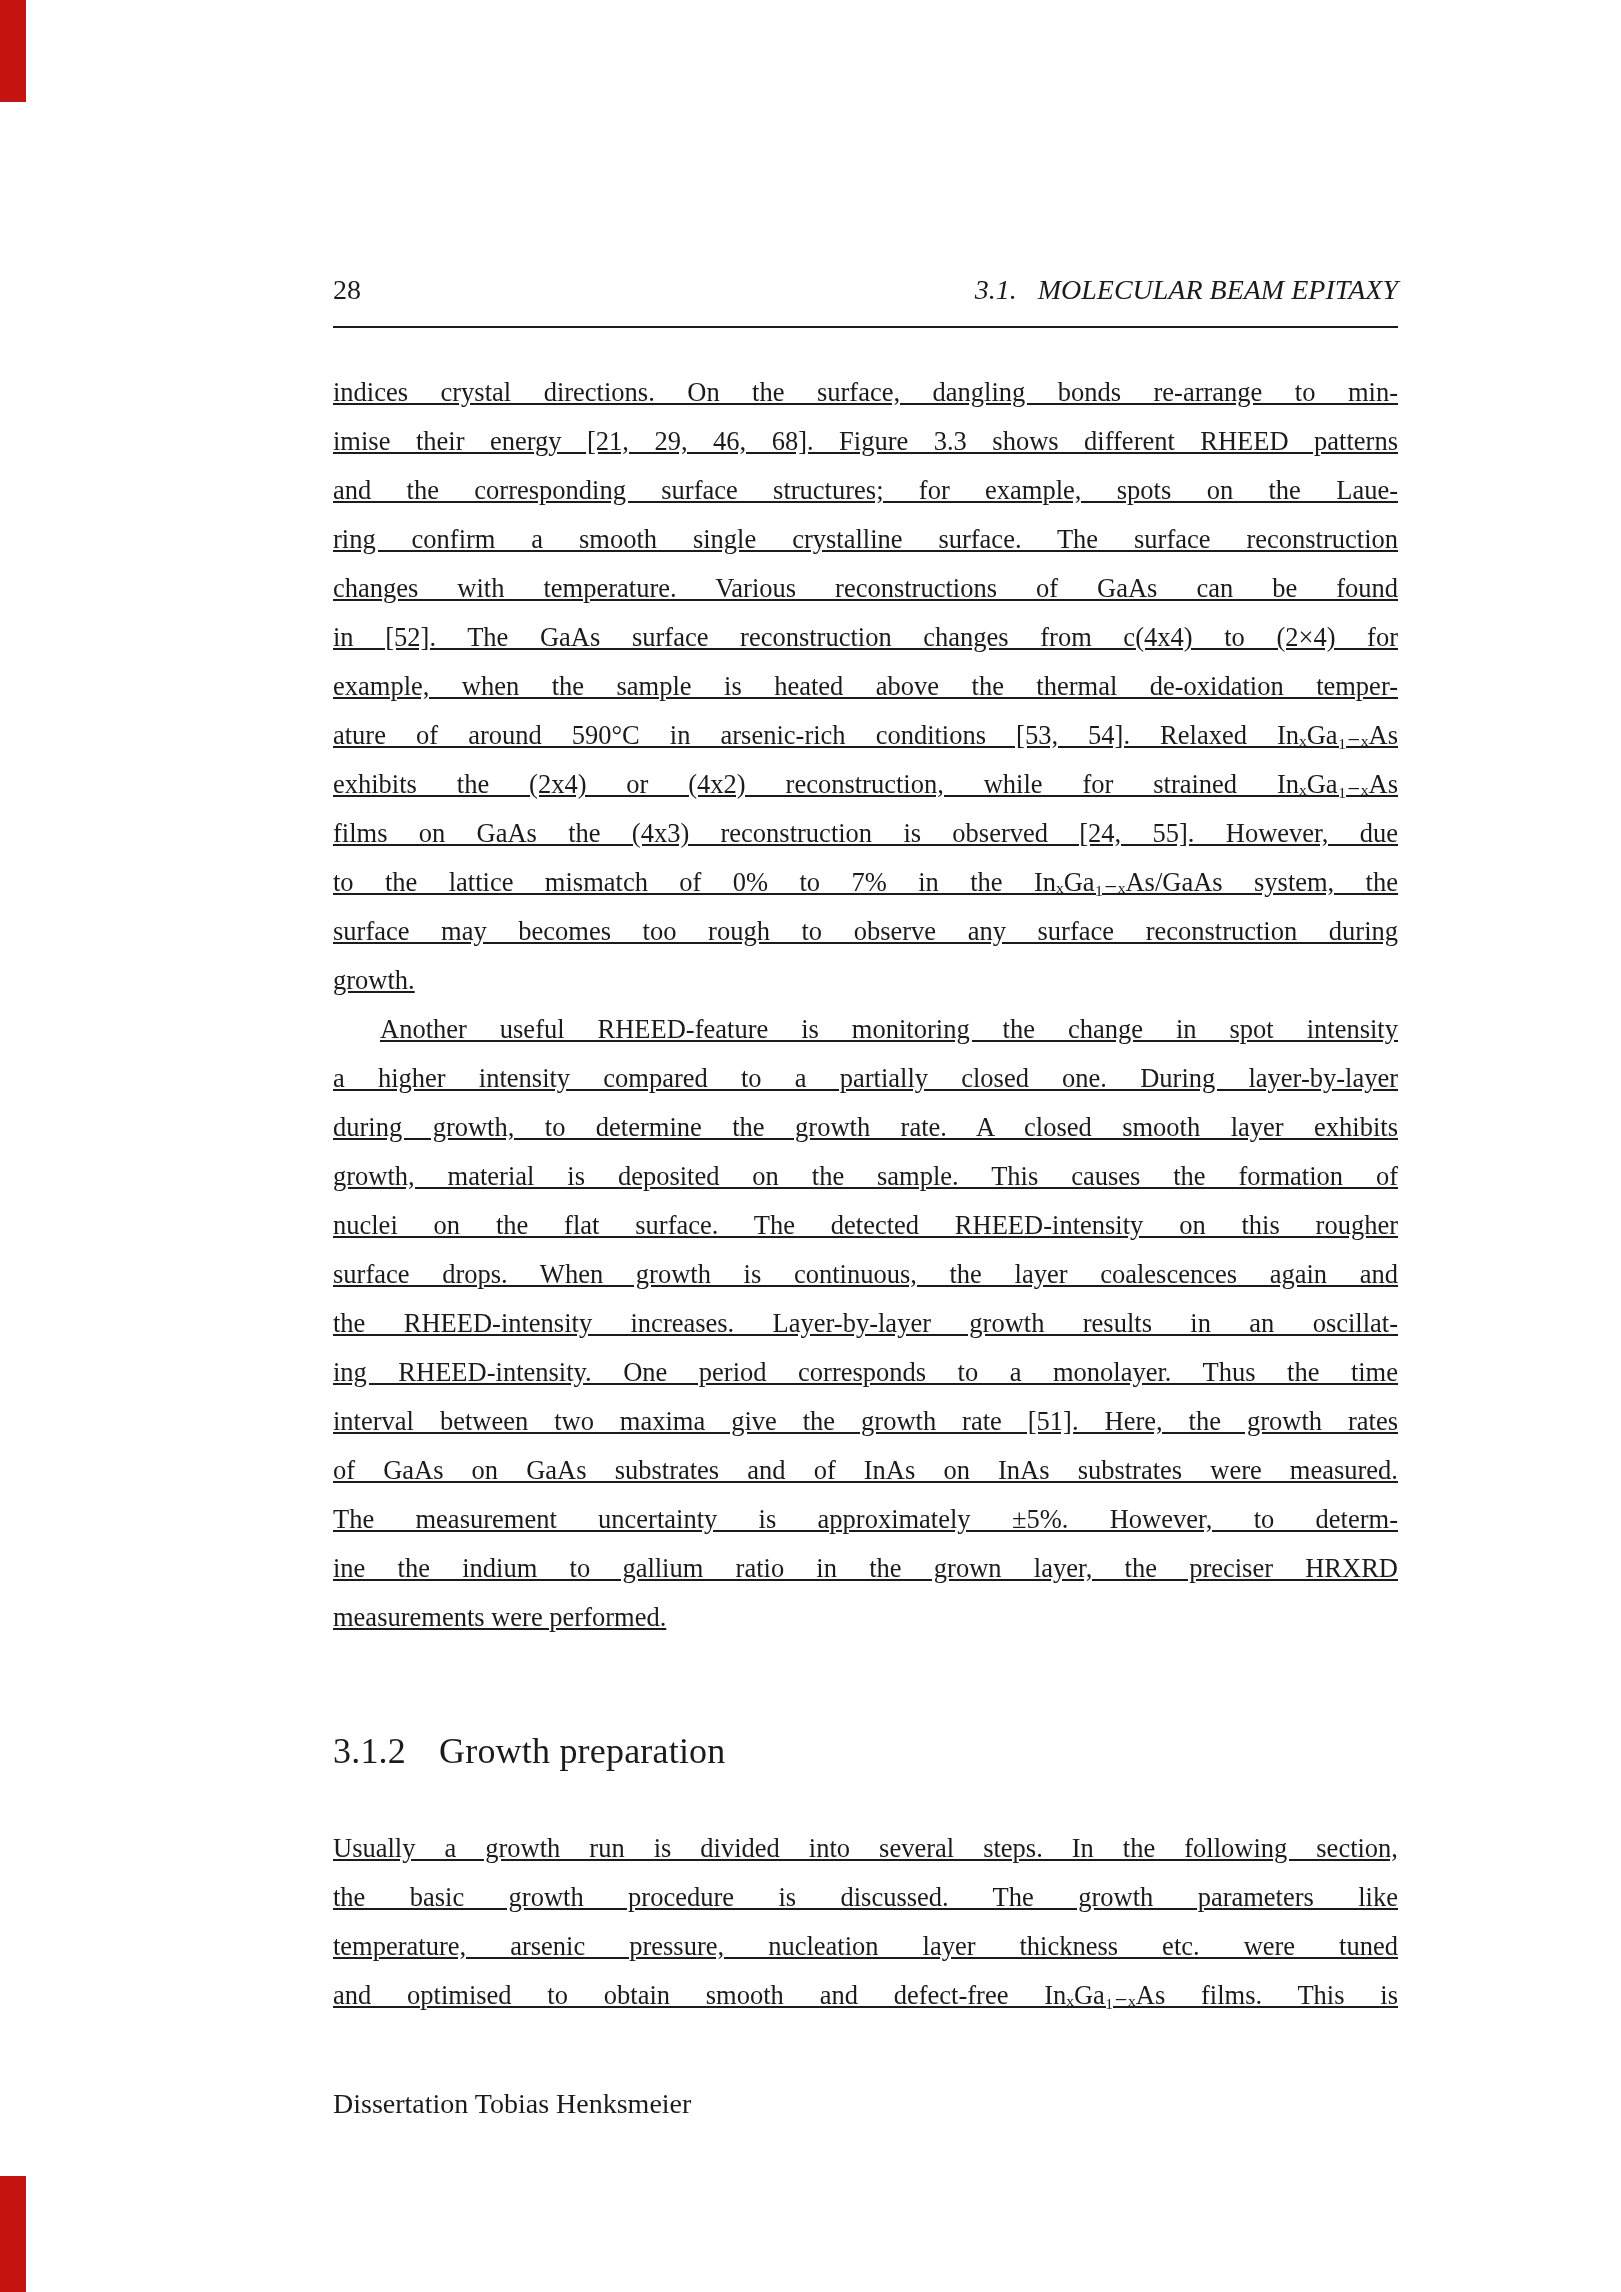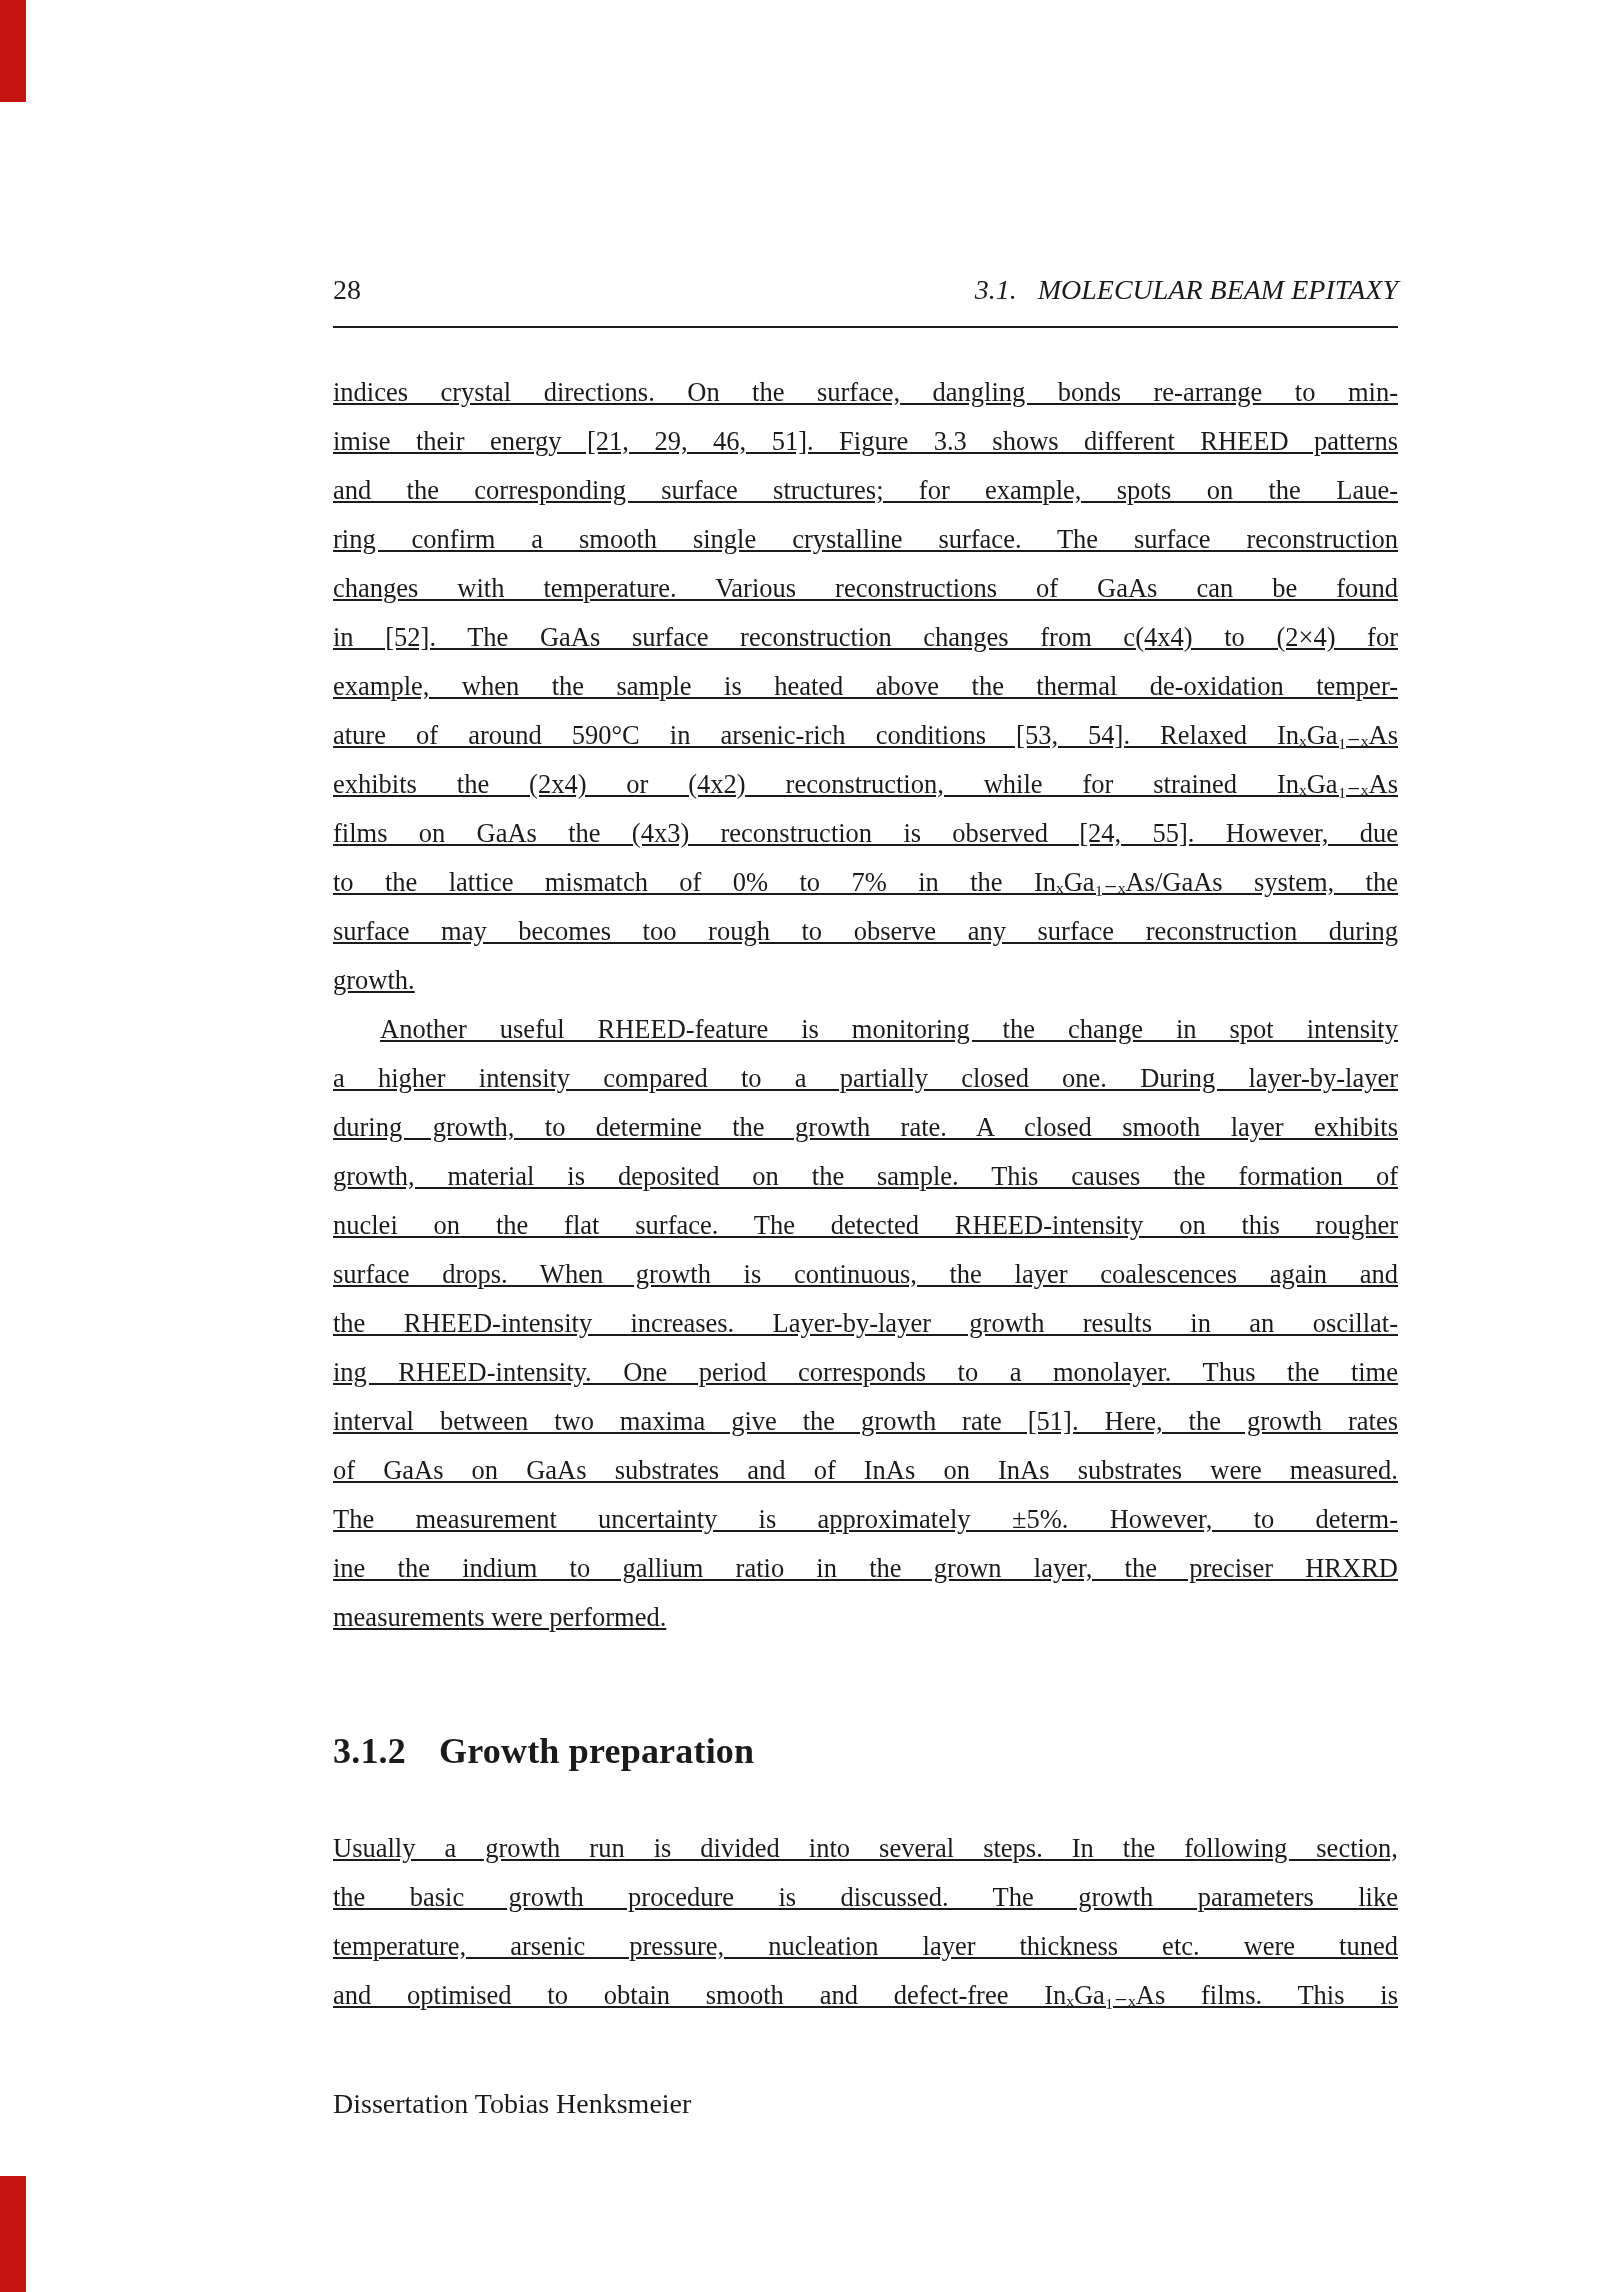--- a/index.html
+++ b/index.html
@@ -72,21 +72,21 @@
   #p1 { top: 336px; }
   #p2 { top: 973px; }
   #p2 .line.first { text-indent: 47px; }
   #p3 { top: 1792px; }
   .section-heading {
     position: absolute;
     top: 1698px;
     left: 0;
     margin: 0;
     font-size: 36px;
-    font-weight: bold;
+    font-weight: normal;
     letter-spacing: 0.2px;
   }
   .section-number { margin-right: 33px; }
   .page-footer {
     position: absolute;
     top: 2056px;
     right: 0;
     left: 0;
     text-align: left;
     font-size: 28px;
@@ -105,21 +105,21 @@
     <header class="page-header">
       <span>28</span>
       <span class="running-title">3.1.   MOLECULAR BEAM EPITAXY</span>
     </header>
 
     <div class="header-rule"></div>
 
     <main>
       <div class="para" id="p1">
           <div class="line first">indices crystal directions. On the surface, dangling bonds re-arrange to min-</div>
-          <div class="line">imise their energy [21, 29, 46, 51]. Figure 3.3 shows different RHEED patterns</div>
+          <div class="line">imise their energy [21, 29, 46, 68]. Figure 3.3 shows different RHEED patterns</div>
           <div class="line">and the corresponding surface structures; for example, spots on the Laue-</div>
           <div class="line">ring confirm a smooth single crystalline surface. The surface reconstruction</div>
           <div class="line">changes with temperature. Various reconstructions of GaAs can be found</div>
           <div class="line">in [52]. The GaAs surface reconstruction changes from c(4x4) to (2×4) for</div>
           <div class="line">example, when the sample is heated above the thermal de-oxidation temper-</div>
           <div class="line">ature of around 590°C in arsenic-rich conditions [53, 54]. Relaxed InₓGa₁₋ₓAs</div>
           <div class="line">exhibits the (2x4) or (4x2) reconstruction, while for strained InₓGa₁₋ₓAs</div>
           <div class="line">films on GaAs the (4x3) reconstruction is observed [24, 55]. However, due</div>
           <div class="line">to the lattice mismatch of 0% to 7% in the InₓGa₁₋ₓAs/GaAs system, the</div>
           <div class="line">surface may becomes too rough to observe any surface reconstruction during</div>

